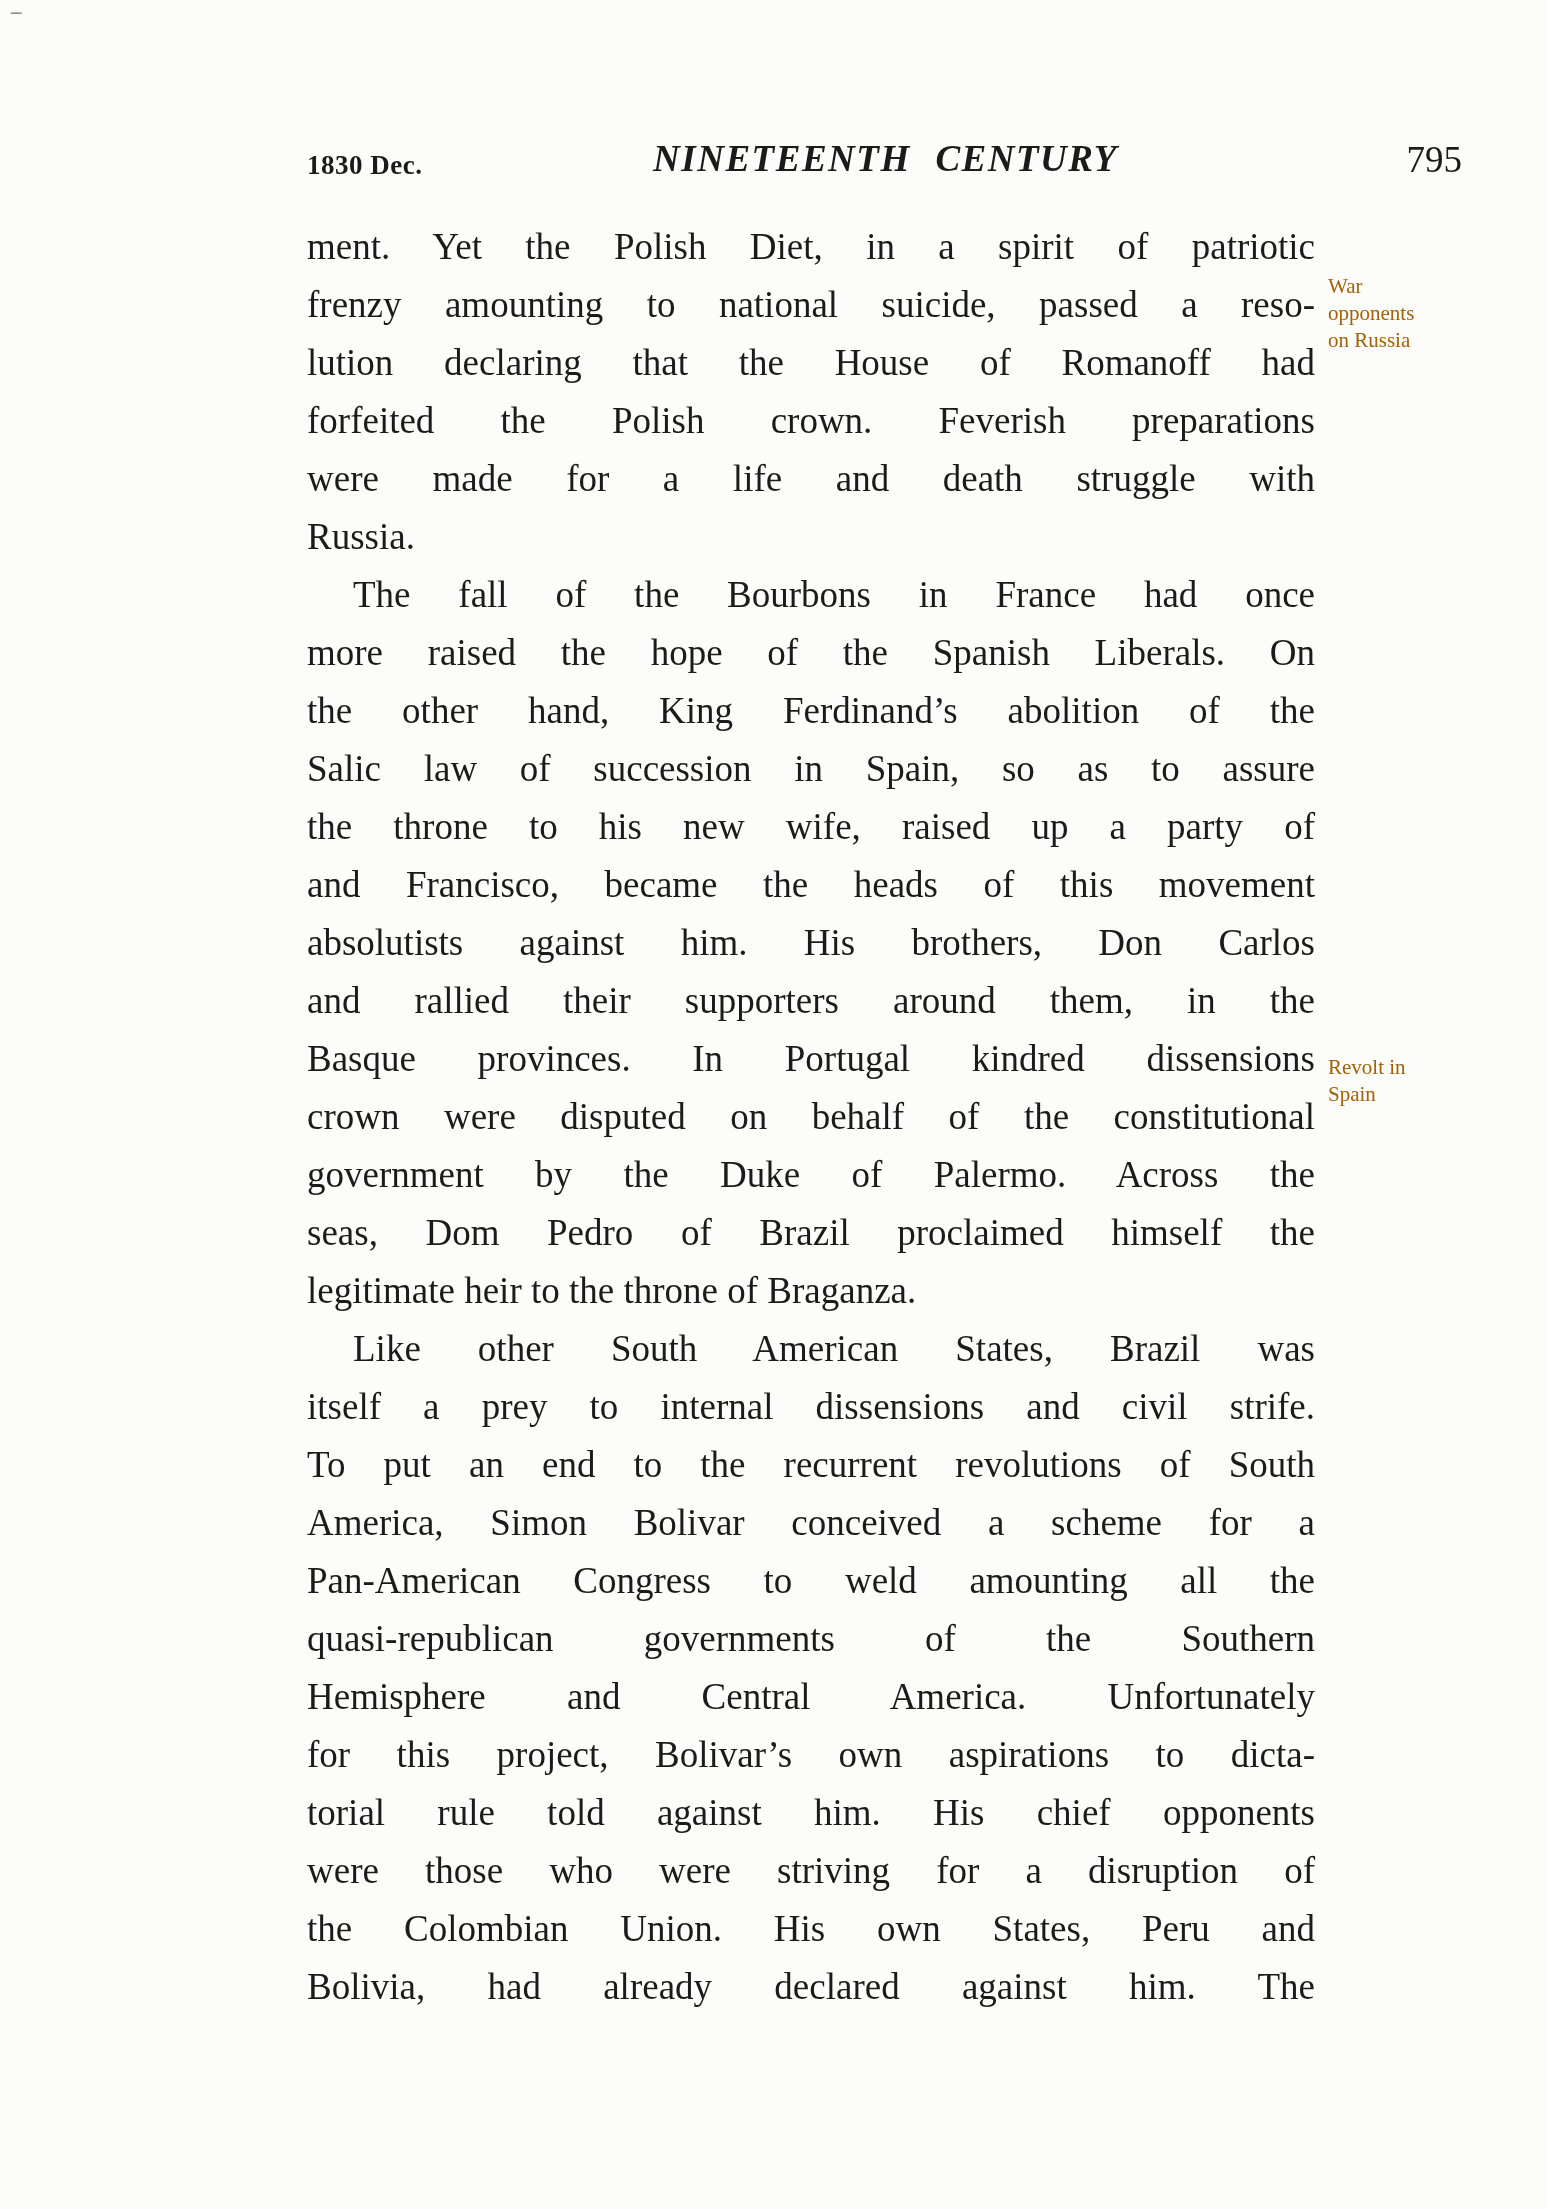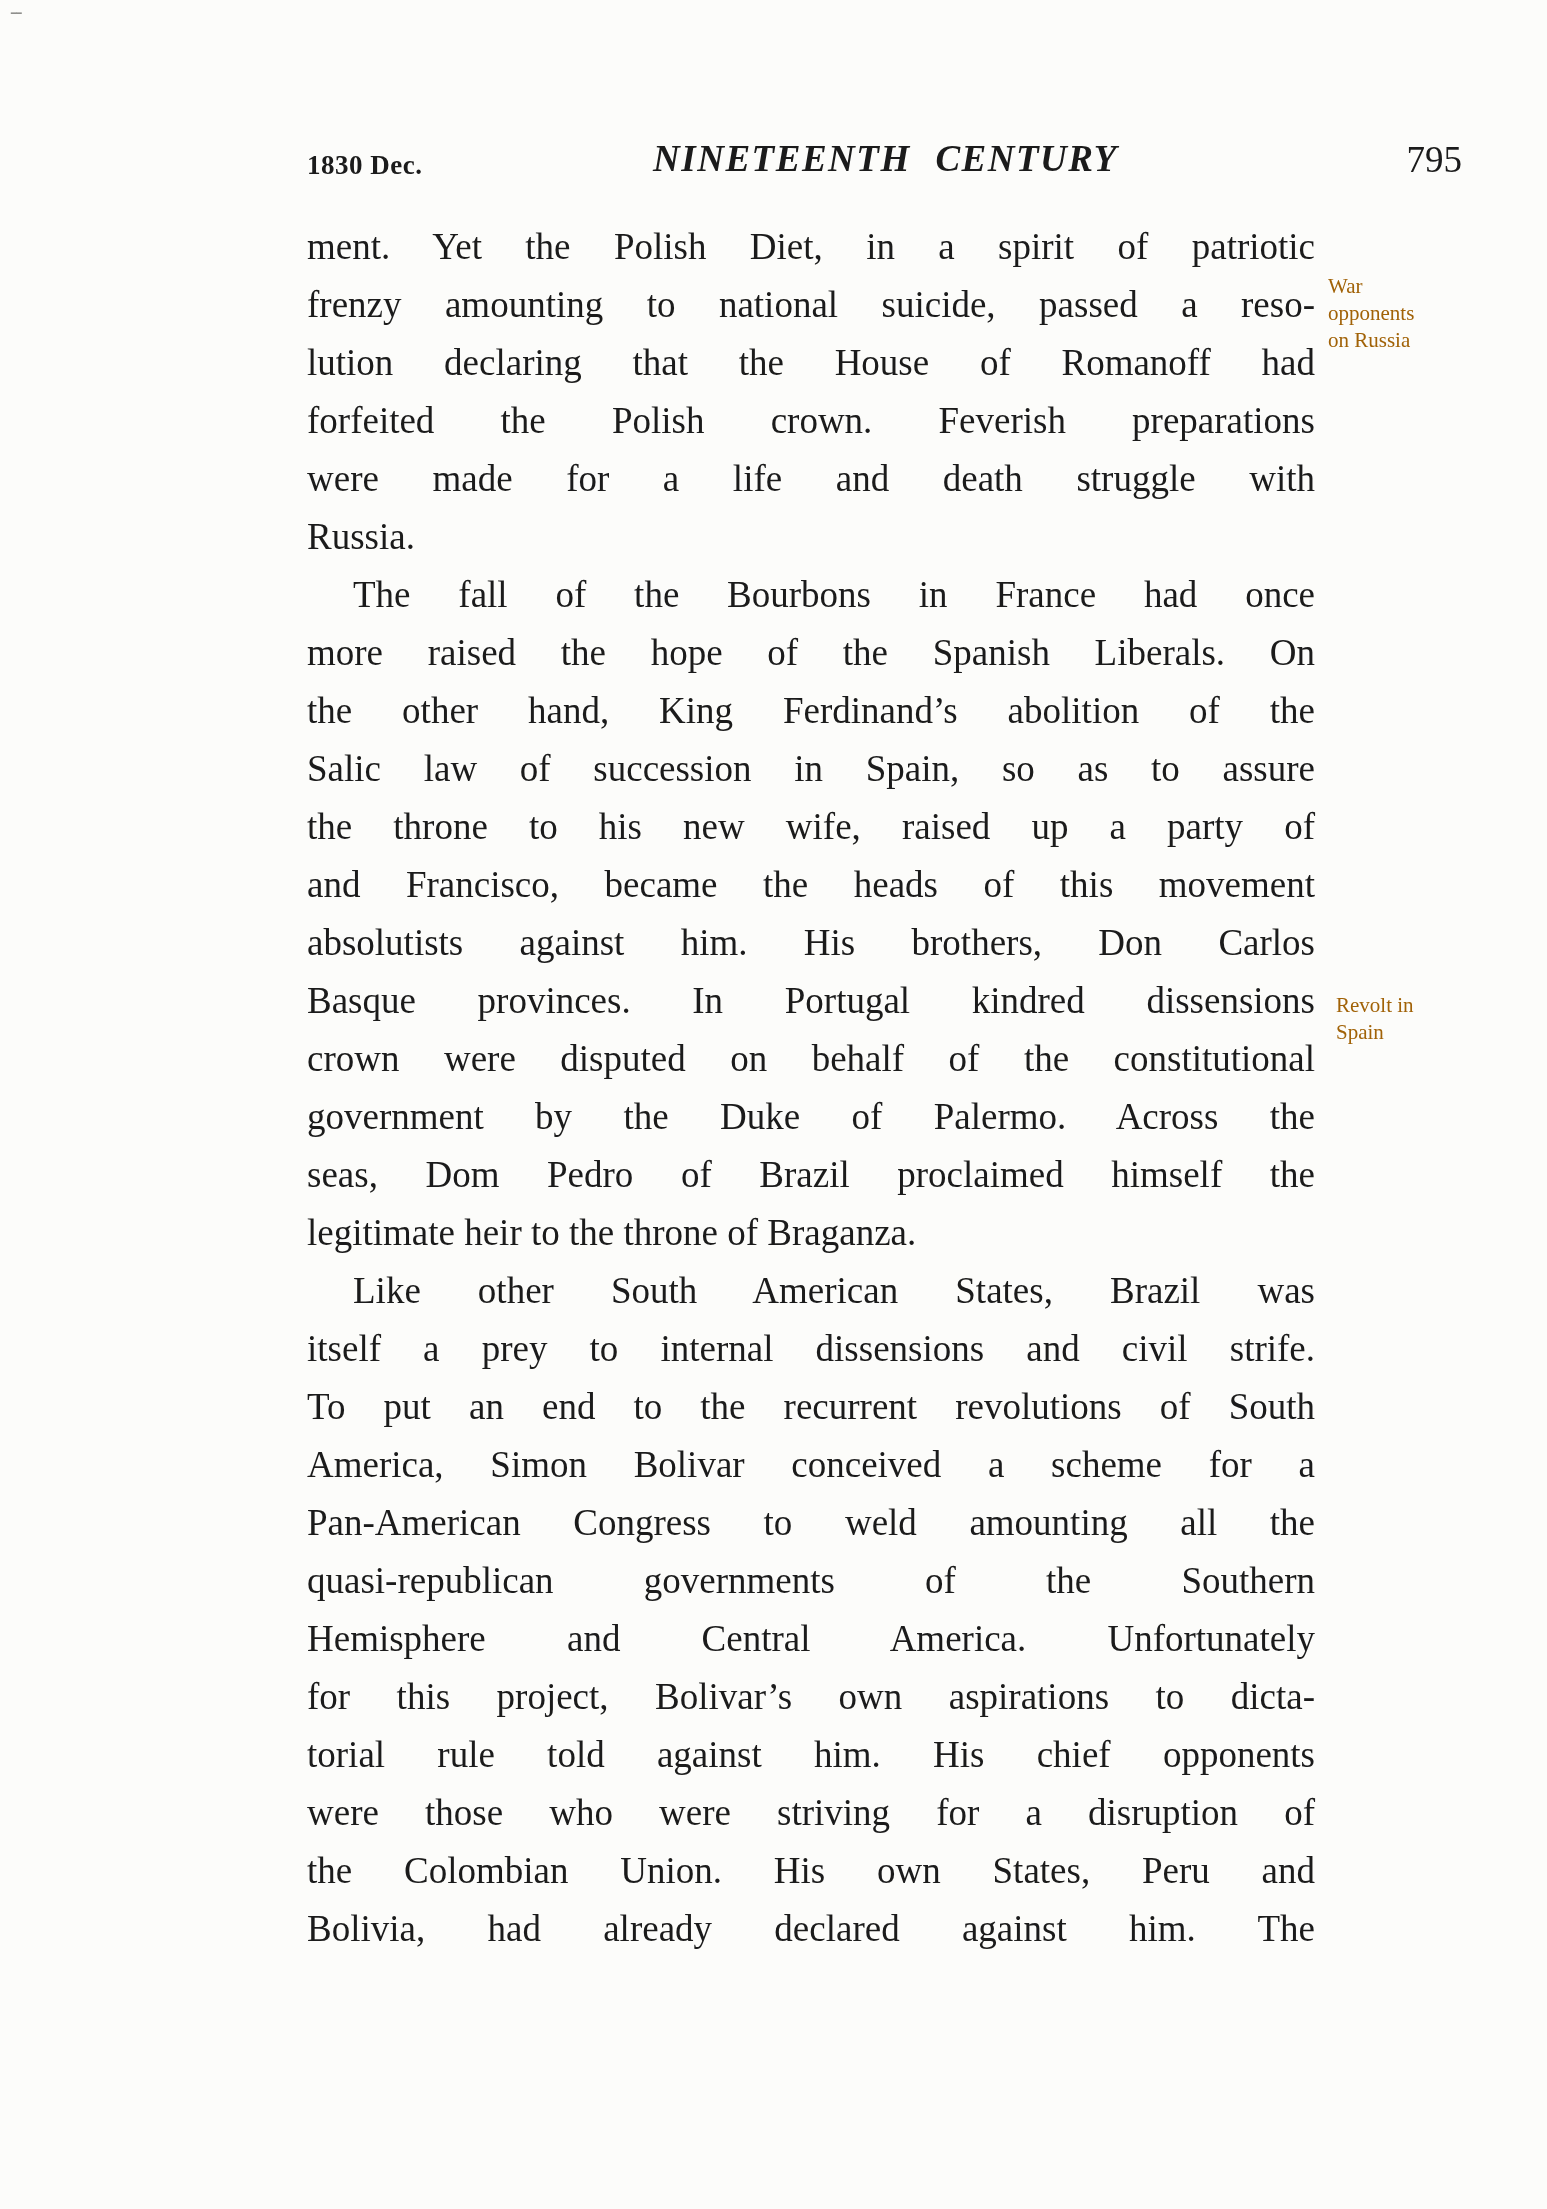--- a/index.html
+++ b/index.html
@@ -67,21 +67,21 @@
   .line.hang { margin-left: -14px; width: calc(100% + 14px); }
   .sidenote {
     position: absolute;
     left: 1328px;
     width: 170px;
     font-size: 21px;
     line-height: 27px;
     color: #a16207;
   }
   .sidenote-1 { top: 273px; }
-  .sidenote-2 { top: 992px; margin-left: 8px; }
+  .sidenote-2 { top: 1054px; }
 </style>
 </head>
 <body>
 
 <div class="page">
 
   <div class="corner-mark">--</div>
 
   <div>
     <span class="running-date">1830 Dec.</span>
@@ -101,20 +101,21 @@
     </section>
 
     <section class="paragraph">
       <div class="line indent">The fall of the Bourbons in France had once</div>
       <div class="line">more raised the hope of the Spanish Liberals. On</div>
       <div class="line">the other hand, King Ferdinand’s abolition of the</div>
       <div class="line">Salic law of succession in Spain, so as to assure</div>
       <div class="line">the throne to his new wife, raised up a party of</div>
       <div class="line">and Francisco, became the heads of this movement</div>
       <div class="line">absolutists against him. His brothers, Don Carlos</div>
+      <div class="line">and rallied their supporters around them, in the</div>
       <div class="line">Basque provinces. In Portugal kindred dissensions</div>
       <div class="line">crown were disputed on behalf of the constitutional</div>
       <div class="line">government by the Duke of Palermo. Across the</div>
       <div class="line">seas, Dom Pedro of Brazil proclaimed himself the</div>
       <div class="line end">legitimate heir to the throne of Braganza.</div>
     </section>
 
     <section class="paragraph">
       <div class="line indent">Like other South American States, Brazil was</div>
       <div class="line">itself a prey to internal dissensions and civil strife.</div>

